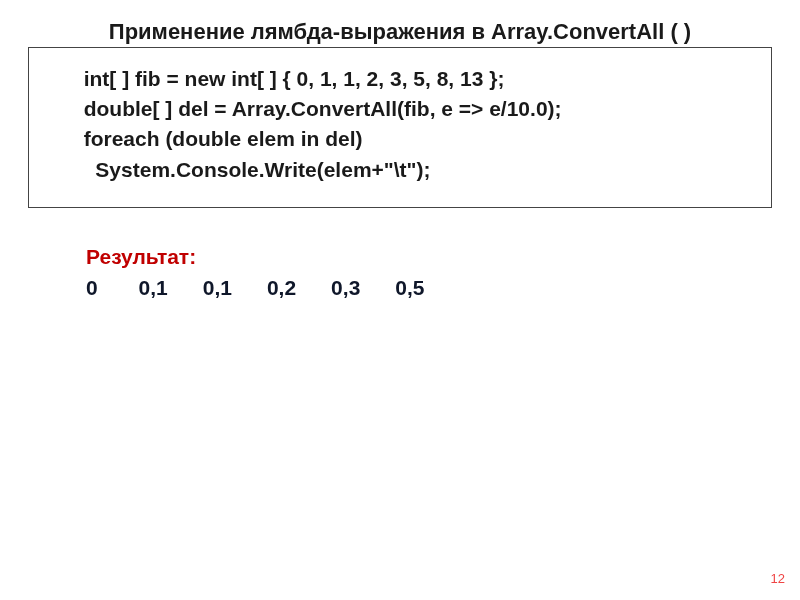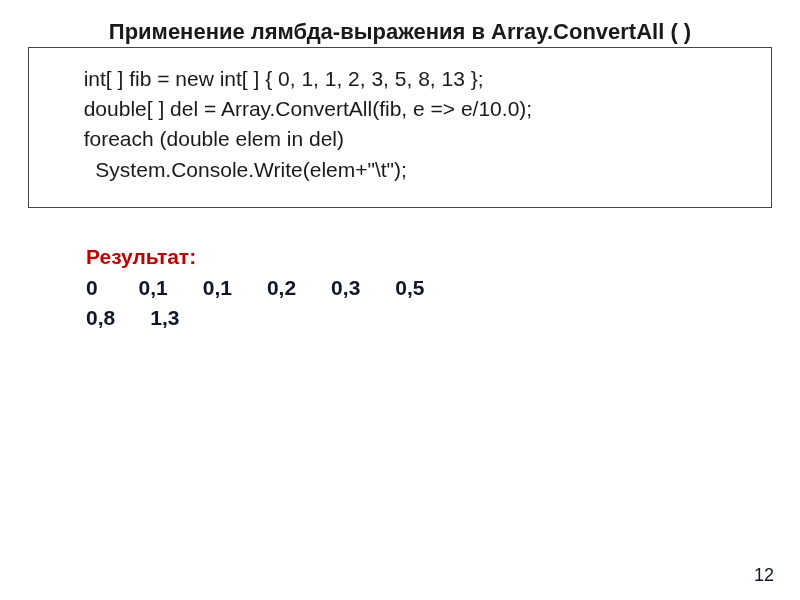--- a/index.html
+++ b/index.html
@@ -21,21 +21,21 @@
     text-align: center;
     font-weight: bold;
     font-size: 22px;
     line-height: 1.3;
     color: #1a1a1a;
   }
   .code-box {
     border: 1px solid #444;
     padding: 16px 8px 22px 8px;
     font-family: Verdana, Geneva, sans-serif;
-    font-weight: normal;
+    font-weight: bold;
     font-size: 21px;
     line-height: 1.45;
     color: #1a1a1a;
     white-space: pre-wrap;
   }
   .result-block {
     margin-top: 34px;
     padding-left: 58px;
     font-weight: bold;
     font-size: 21px;
@@ -44,37 +44,36 @@
   .result-label {
     color: #c00000;
   }
   .result-values {
     color: #0f172a;
     white-space: pre;
   }
   .page-num {
     position: absolute;
     bottom: 14px;
-    right: 26px;
-    font-size: 18px;
-    color: #0f172a;
+    right: 15px;
+    font-size: 13px;
+    color: #ef4444;
   }
 </style>
 </head>
 <body>
 
 <div class="slide">
   <div class="title">Применение лямбда-выражения в Array.ConvertAll ( )</div>
 
   <div class="code-box"><span>        int[ ] fib = new int[ ] { 0, 1, 1, 2, 3, 5, 8, 13 };</span>
 <span>        double[ ] del = Array.ConvertAll(fib, e =&gt; e/10.0);</span>
 <span>        foreach (double elem in del)</span>
 <span>          System.Console.Write(elem+"\t");</span>
 </div>
 
   <div class="result-block">
     <div class="result-label">Результат:</div>
     <div class="result-values">0       0,1      0,1      0,2      0,3      0,5</div>
-    <div class="result-values">0,8      1,3</div>
   </div>
 </div>
 
 <div class="page-num">12</div>
 
 </body></html>

